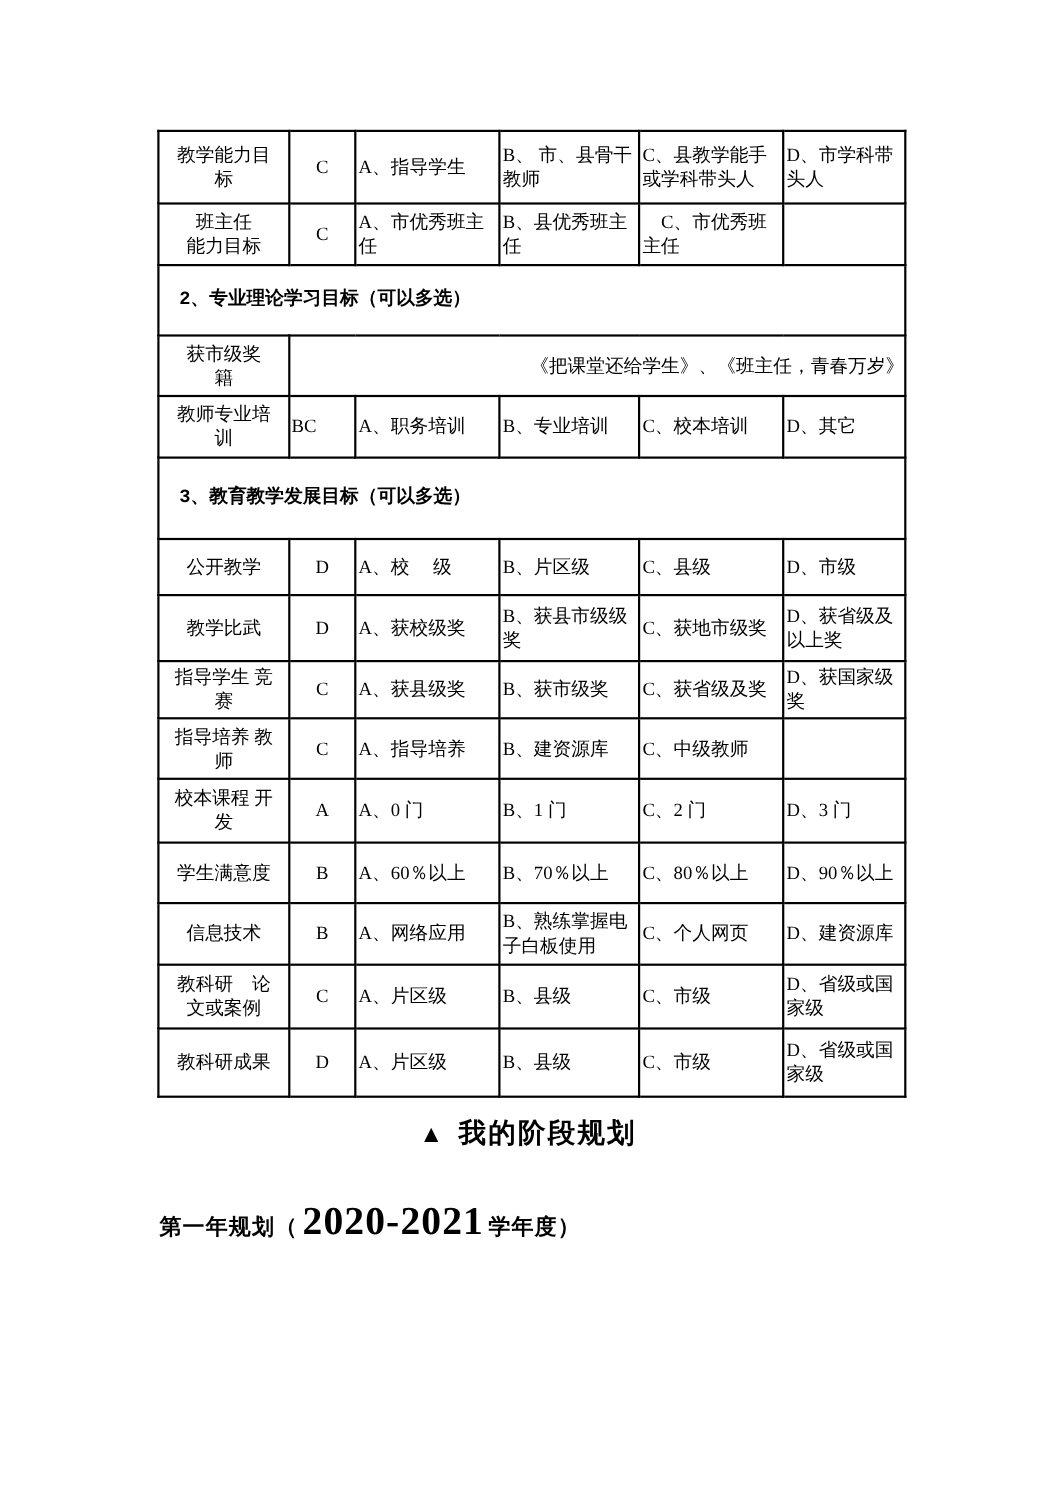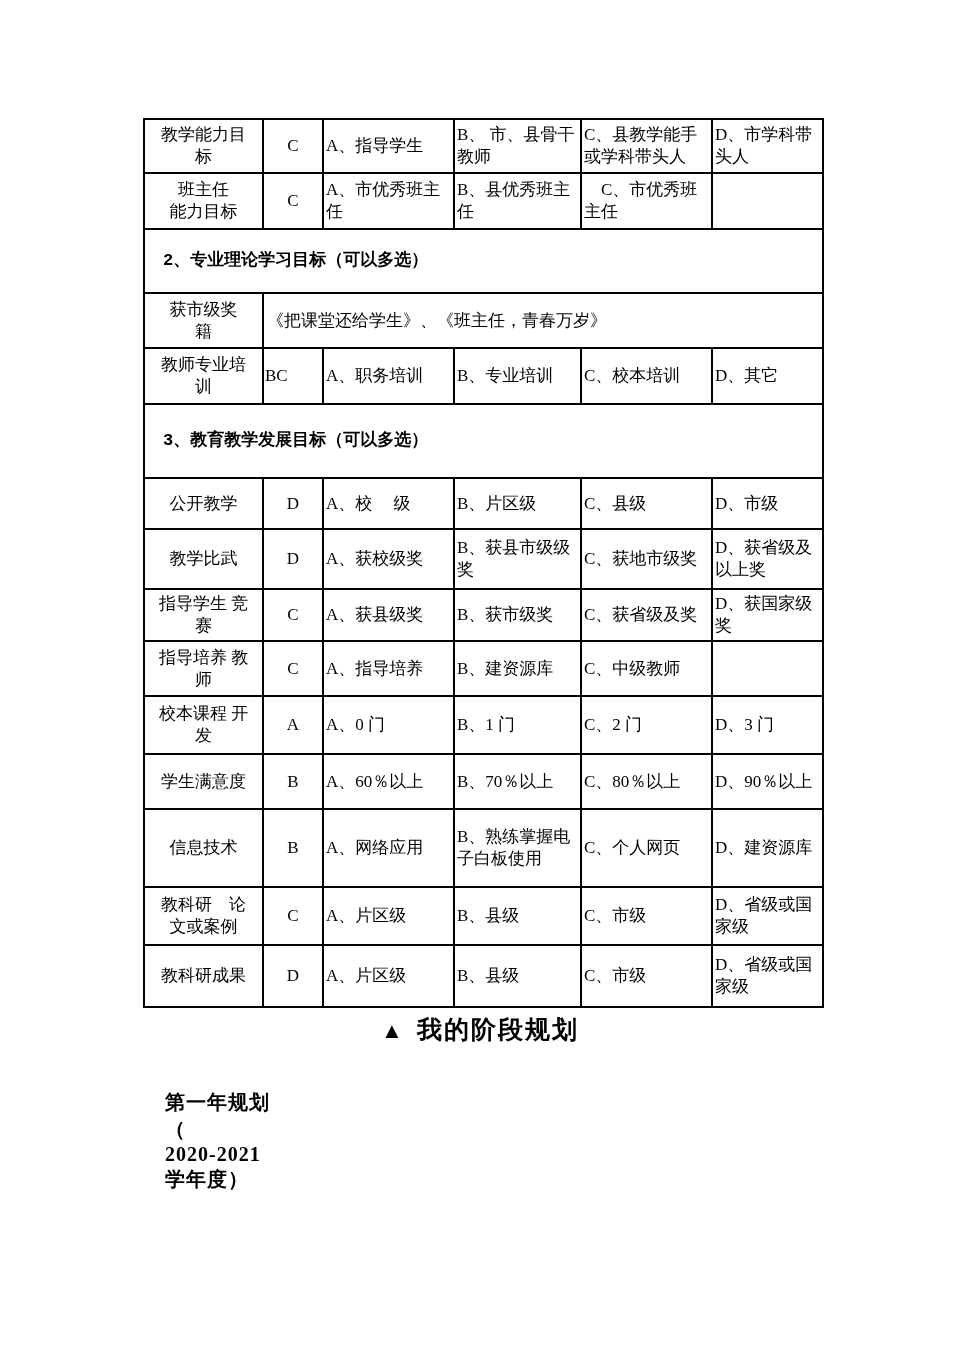--- a/index.html
+++ b/index.html
@@ -18,59 +18,59 @@
   }
   td.lbl { text-align:center; white-space:pre-line; padding:1px 0; }
   td.ans { text-align:center; }
   td.ans-left { text-align:left; padding-left:1px; }
   td.opt { text-align:left; padding:1px 2px 1px 2px; word-break:break-all; }
   td.opt-last { padding-right:8px;margin-top:24px; }
   td.sec {
     font-family:Liberation Mono, monospace;
     font-weight:bold; font-size:18px; padding-left:18px;margin-left:21px;
   }
-  td.books-val { padding-left:3px; font-size:17px; }
+  td.books-val { padding-left:3px; font-size:17px;text-align:right; }
 
   .stage-heading {
     position:absolute; top:1013px; left:0; width:960px;
     text-align:center; font-weight:bold; font-size:25px;
     font-family:"Liberation Serif","DejaVu Serif",serif;
     letter-spacing:2px;
   }
   .stage-heading .tri { font-size:22px; margin-right:14px; letter-spacing:0; }
 
   .plan-line {
     position:absolute; top:1089px; left:145px;
-    display:flex; align-items:baseline;flex-direction:column;
+    display:flex; align-items:baseline;
   }
   .plan-cn {
     font-family:"Liberation Sans","DejaVu Sans",sans-serif;
     font-weight:bold; font-size:20px; letter-spacing:1px;
   }
   .plan-years {
     font-family:"Liberation Serif","DejaVu Serif",serif;
-    font-weight:600; font-size:20px; letter-spacing:1px; margin:0 20px;
+    font-weight:600; font-size:36px; letter-spacing:1px; margin:0 4px;
   }
 </style>
 </head>
 <body>
 
 <div class="doc-table-wrap">
   <table class="goals">
     <colgroup>
       <col style="width:119px">
         <col style="width:60px">
         <col style="width:131px">
       <col style="width:127px">
         <col style="width:131px">
         <col style="width:111px">
     </colgroup>
 
     <tbody>
-        <tr style="height:54px">
+        <tr style="height:66px">
       <td class="lbl">教学能力目
 标</td>
       <td class="ans">C</td>
       <td class="opt">A、指导学生</td>
       <td class="opt">B、 市、县骨干教师</td>
       <td class="opt">C、县教学能手或学科带头人</td>
       <td class="opt opt-last">D、市学科带头人</td>
     </tr>
 
     <tr style="height:56px">
@@ -157,21 +157,21 @@
 
     <tr style="height:55px">
       <td class="lbl">学生满意度</td>
       <td class="ans">B</td>
       <td class="opt">A、60％以上</td>
       <td class="opt">B、70％以上</td>
       <td class="opt">C、80％以上</td>
       <td class="opt opt-last">D、90％以上</td>
     </tr>
 
-    <tr style="height:78px">
+    <tr style="height:56px">
       <td class="lbl">信息技术</td>
       <td class="ans">B</td>
       <td class="opt">A、网络应用</td>
       <td class="opt">B、熟练掌握电子白板使用</td>
       <td class="opt">C、个人网页</td>
       <td class="opt opt-last">D、建资源库</td>
     </tr>
 
     <tr style="height:58px">
       <td class="lbl">教科研　论

